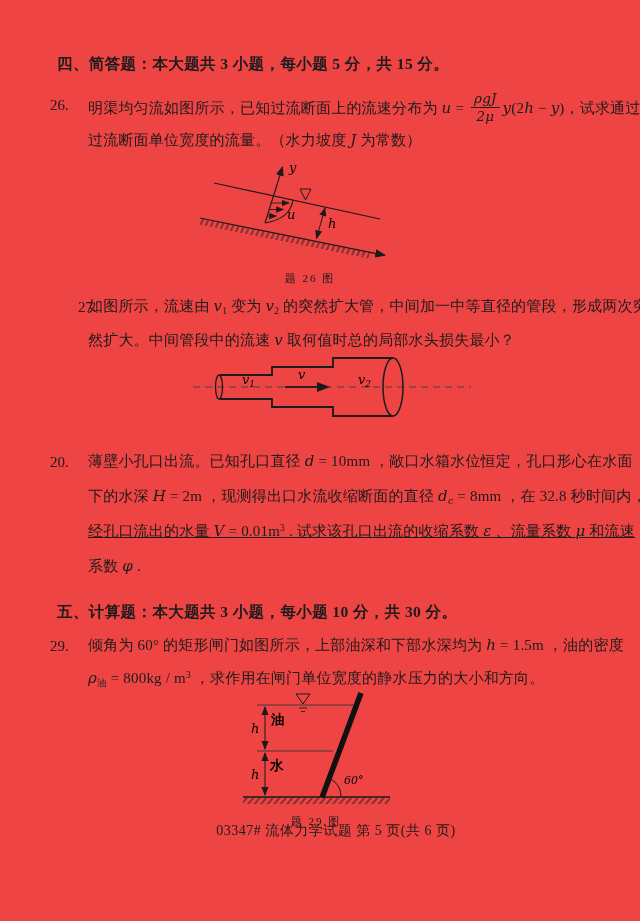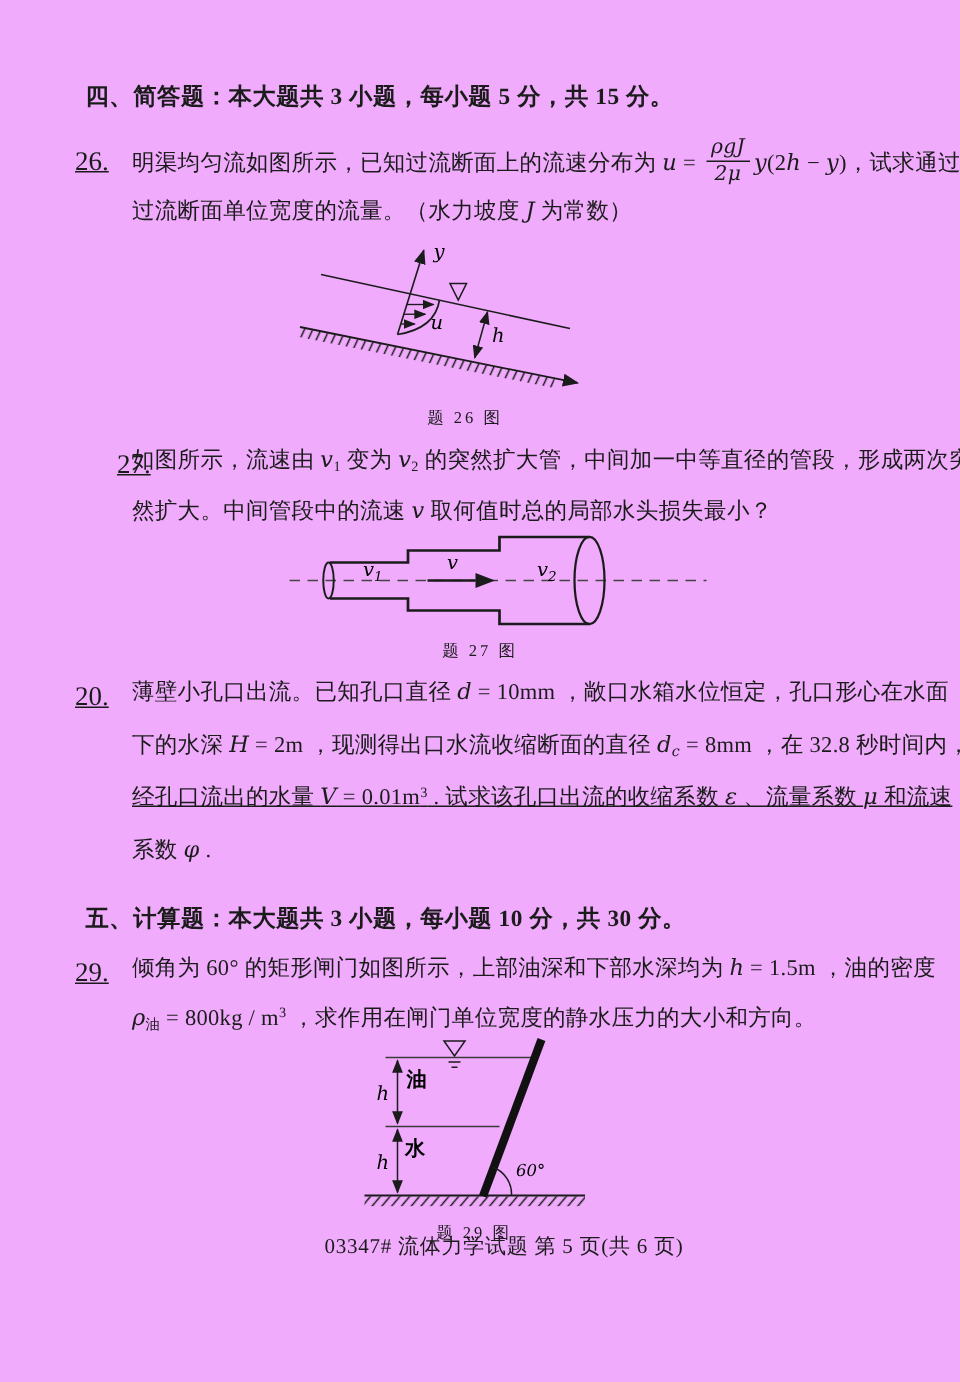--- a/index.html
+++ b/index.html
@@ -1,22 +1,22 @@
 <!DOCTYPE html>
 <html><head>
 <meta charset="utf-8">
 <style>
   html,body{margin:0;padding:0;background:#e8e8e8;}
   .page{
-    position:relative; width:640px; height:921px; background:#f0abfc;
+    position:relative; width:640px; height:921px; background:#ef4444;
     font-family:"Liberation Serif","DejaVu Serif",serif; color:#1b1b1b;
     overflow:hidden; margin:0 auto;
   }
   .sect{position:absolute; font-size:15.5px; font-weight:700; white-space:nowrap; letter-spacing:0.4px;}
-  .qnum{position:absolute; font-size:18px; white-space:nowrap;text-decoration:underline;}
+  .qnum{position:absolute; font-size:15px; white-space:nowrap;}
   .tline{position:absolute; font-size:15px; white-space:nowrap; letter-spacing:0.2px;}
   .tline span{white-space:pre;}
   .i{font-family:"DejaVu Serif",serif; font-style:italic;}
   .sub{font-size:9.5px; vertical-align:-3px;}
   .sup{font-size:9.5px; vertical-align:5px;}
   .i.sub{font-size:9.5px; vertical-align:-3px;}
   .frac{
     display:inline-block; vertical-align:middle; text-align:center;
     font-family:"DejaVu Serif",serif; font-style:italic; font-size:13.5px;
     line-height:1.15; margin:0 3px; transform:translateY(-2px);
@@ -97,21 +97,20 @@
       <ellipse cx="203" cy="33" rx="10" ry="29" fill="none" stroke="#1b1b1b" stroke-width="1.5"></ellipse>
 
       <line x1="95" y1="33" x2="127" y2="33" stroke="#1b1b1b" stroke-width="1.8"></line>
       <polygon points="127,28 140,33 127,38" fill="#1b1b1b"></polygon>
 
       <text x="52" y="30" class="mi"><tspan>v</tspan><tspan dy="3" font-size="9">1</tspan></text>
       <text x="108" y="25" class="mi">v</text>
       <text x="168" y="30" class="mi"><tspan>v</tspan><tspan dy="3" font-size="9">2</tspan></text>
     </svg>
   </div>
-  <div class="figcap" style="left:190px; top:426px; width:260px;">题 27 图</div>
 
   <div class="qnum" style="left:50px; top:454px;">20.</div>
   <div class="tline" style="left:88px; top:452px;"><span>薄壁小孔口出流。已知孔口直径 </span><span class="i">d</span><span> = 10mm ，敞口水箱水位恒定，孔口形心在水面</span></div>
   <div class="tline" style="left:88px; top:487px;"><span>下的水深 </span><span class="i">H</span><span> = 2m ，现测得出口水流收缩断面的直径 </span><span class="i">d</span><span class="i sub">c</span><span> = 8mm ，在 32.8 秒时间内，</span></div>
   <div class="tline" style="left:88px; top:522px;text-decoration:underline;"><span>经孔口流出的水量 </span><span class="i">V</span><span> = 0.01m</span><span class="sup">3</span><span> . 试求该孔口出流的收缩系数 </span><span class="i">ε</span><span> 、流量系数 </span><span class="i">μ</span><span> 和流速</span></div>
   <div class="tline" style="left:88px; top:557px;"><span>系数 </span><span class="i">φ</span><span> .</span></div>
 
   <div class="sect" style="left:57px; top:602px;">五、计算题：本大题共 3 小题，每小题 10 分，共 30 分。</div>
 
   <div class="qnum" style="left:50px; top:638px;">29.</div>

